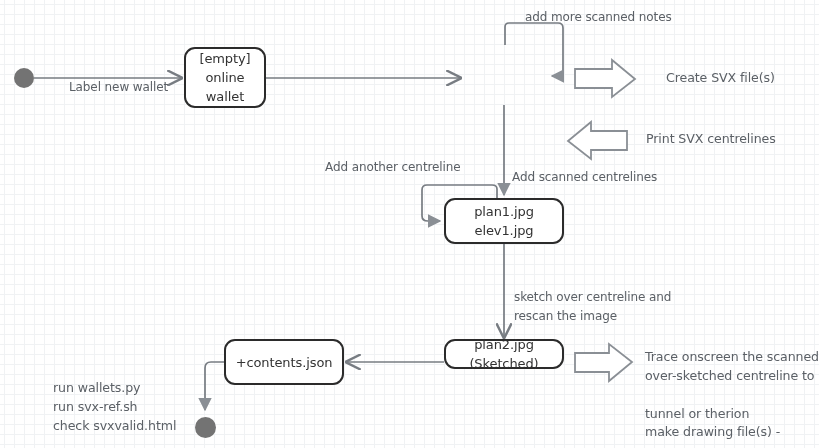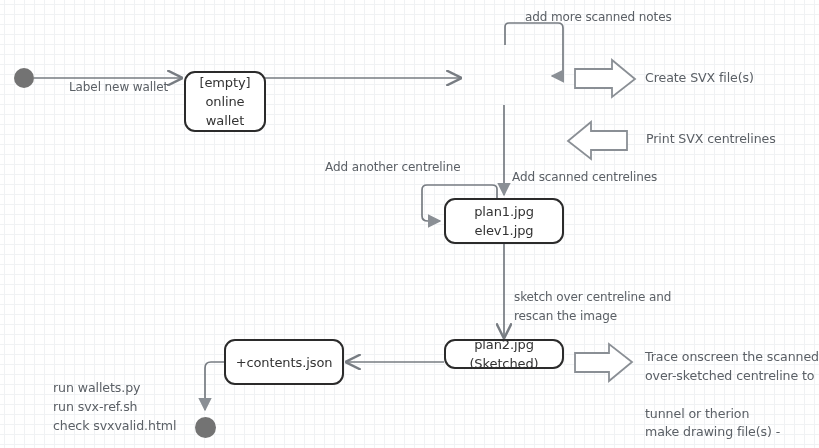--- a/index.html
+++ b/index.html
@@ -101,21 +101,21 @@
     <path d="M 575 69 L 612 69 L 612 60 L 635 79 L 612 97 L 612 88 L 575 88 Z" fill="#ffffff" stroke="#8a8f95" stroke-width="1.8" stroke-linejoin="miter"></path>
 
     <path d="M 627 131 L 591 131 L 591 122 L 568 141 L 591 159 L 591 150 L 627 150 Z" fill="#ffffff" stroke="#8a8f95" stroke-width="1.8" stroke-linejoin="miter"></path>
 
     <path d="M 575 353 L 609 353 L 609 344 L 632 362 L 609 381 L 609 372 L 575 372 Z" fill="#ffffff" stroke="#8a8f95" stroke-width="1.8" stroke-linejoin="miter"></path>
   </svg>
 
   <div class="terminal" style="left:14px; top:68px; width:20px; height:20px;"></div>
   <div class="terminal" style="left:195px; top:417px; width:21px; height:21px;"></div>
 
-  <div class="node" style="left:184px; top:47px; width:82px; height:61px;margin-top:24px;">
+  <div class="node" style="left:184px; top:47px; width:82px; height:61px;">
     <span>[empty]</span>
     <span>online</span>
     <span>wallet</span>
   </div>
 
 
   <div class="node" style="left:444px; top:198px; width:120px; height:46px;">
     <span>plan1.jpg</span>
     <span>elev1.jpg</span>
   </div>
@@ -135,21 +135,21 @@
   <div class="edge-label" style="left:525px; top:8px;">add more scanned notes</div>
 
   <div class="edge-label" style="left:512px; top:168px;">Add scanned centrelines</div>
 
   <div class="edge-label" style="left:514px; top:288px;">sketch over centreline and</div>
 
   <div class="edge-label" style="left:325px; top:158px;">Add another centreline</div>
 
   <div class="edge-label" style="left:514px; top:307px;">rescan the image</div>
 
-  <div class="note-text" style="left:645px; top:68px;">Create SVX file(s)</div>
+  <div class="note-text" style="left:666px; top:68px;">Create SVX file(s)</div>
 
   <div class="note-text" style="left:646px; top:129px;">Print SVX centrelines</div>
 
   <div class="note-text" style="left:645px; top:347px;">Trace onscreen the scanned</div>
   <div class="note-text" style="left:645px; top:366px;">over-sketched centreline to</div>
   <div class="note-text" style="left:645px; top:385px;margin-top:37px;">make drawing file(s) -</div>
   <div class="note-text" style="left:645px; top:404px;">tunnel or therion</div>
 
   <div class="note-text" style="left:53px; top:378px;">run wallets.py</div>
   <div class="note-text" style="left:53px; top:397px;">run svx-ref.sh</div>

